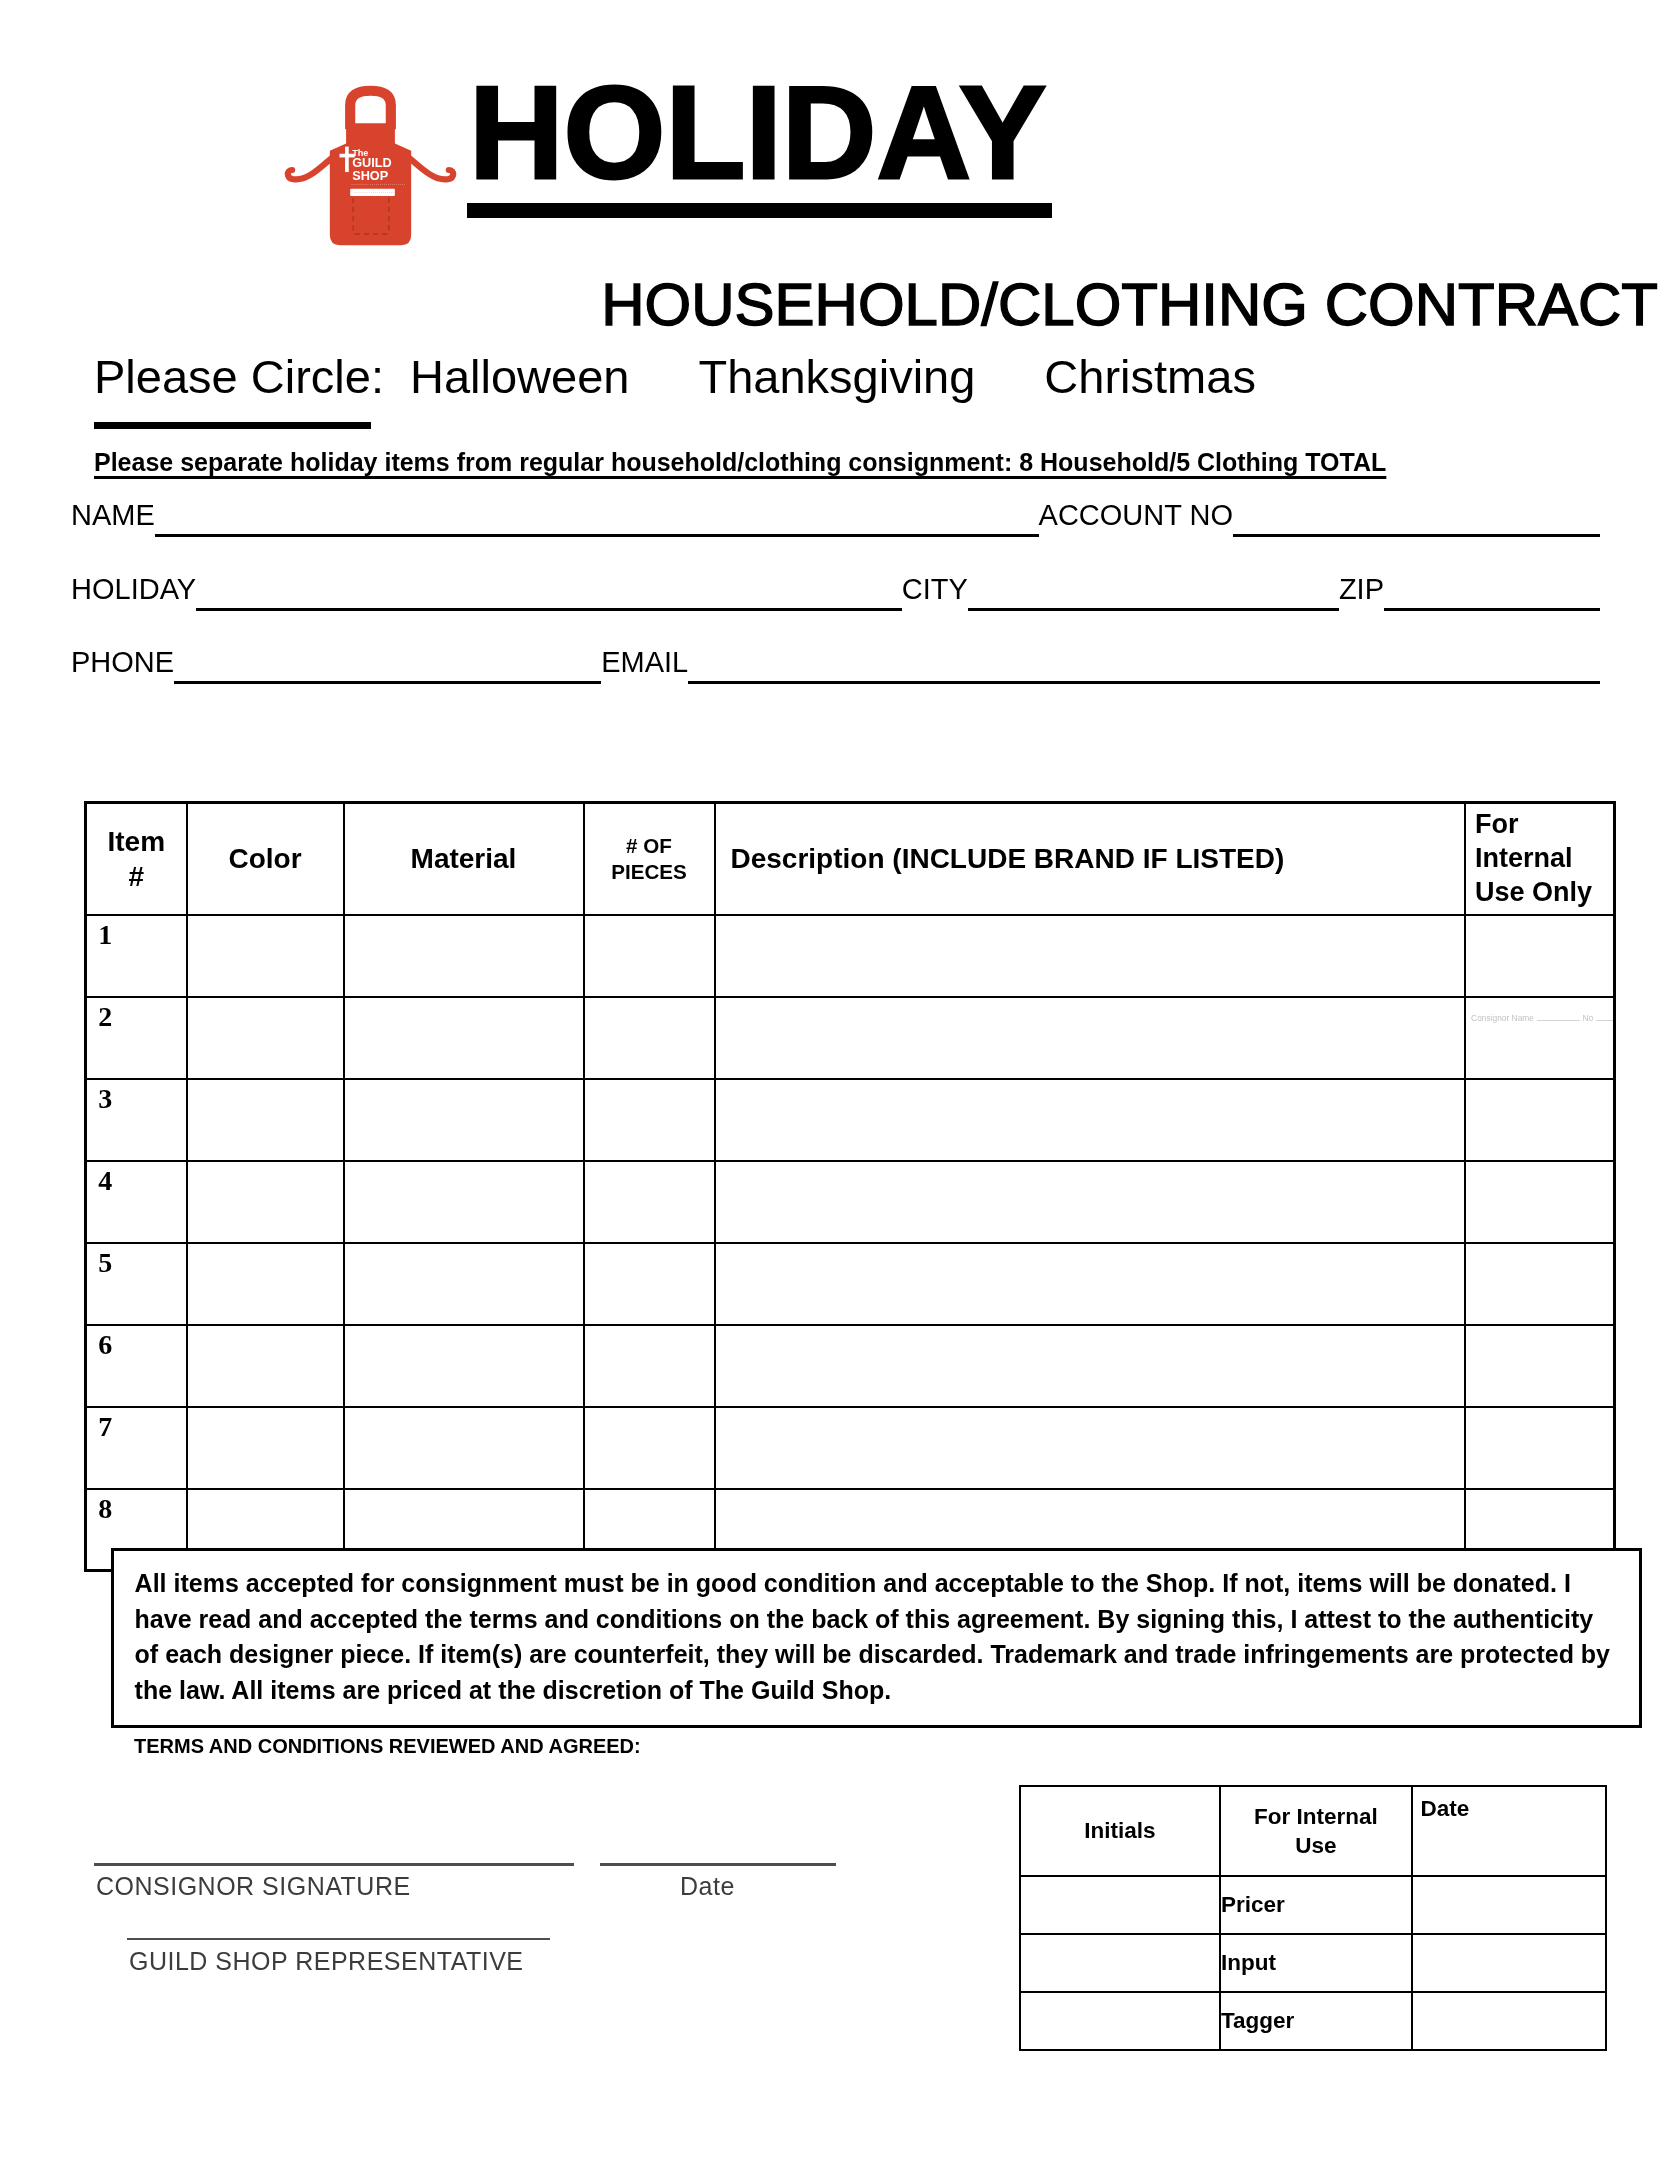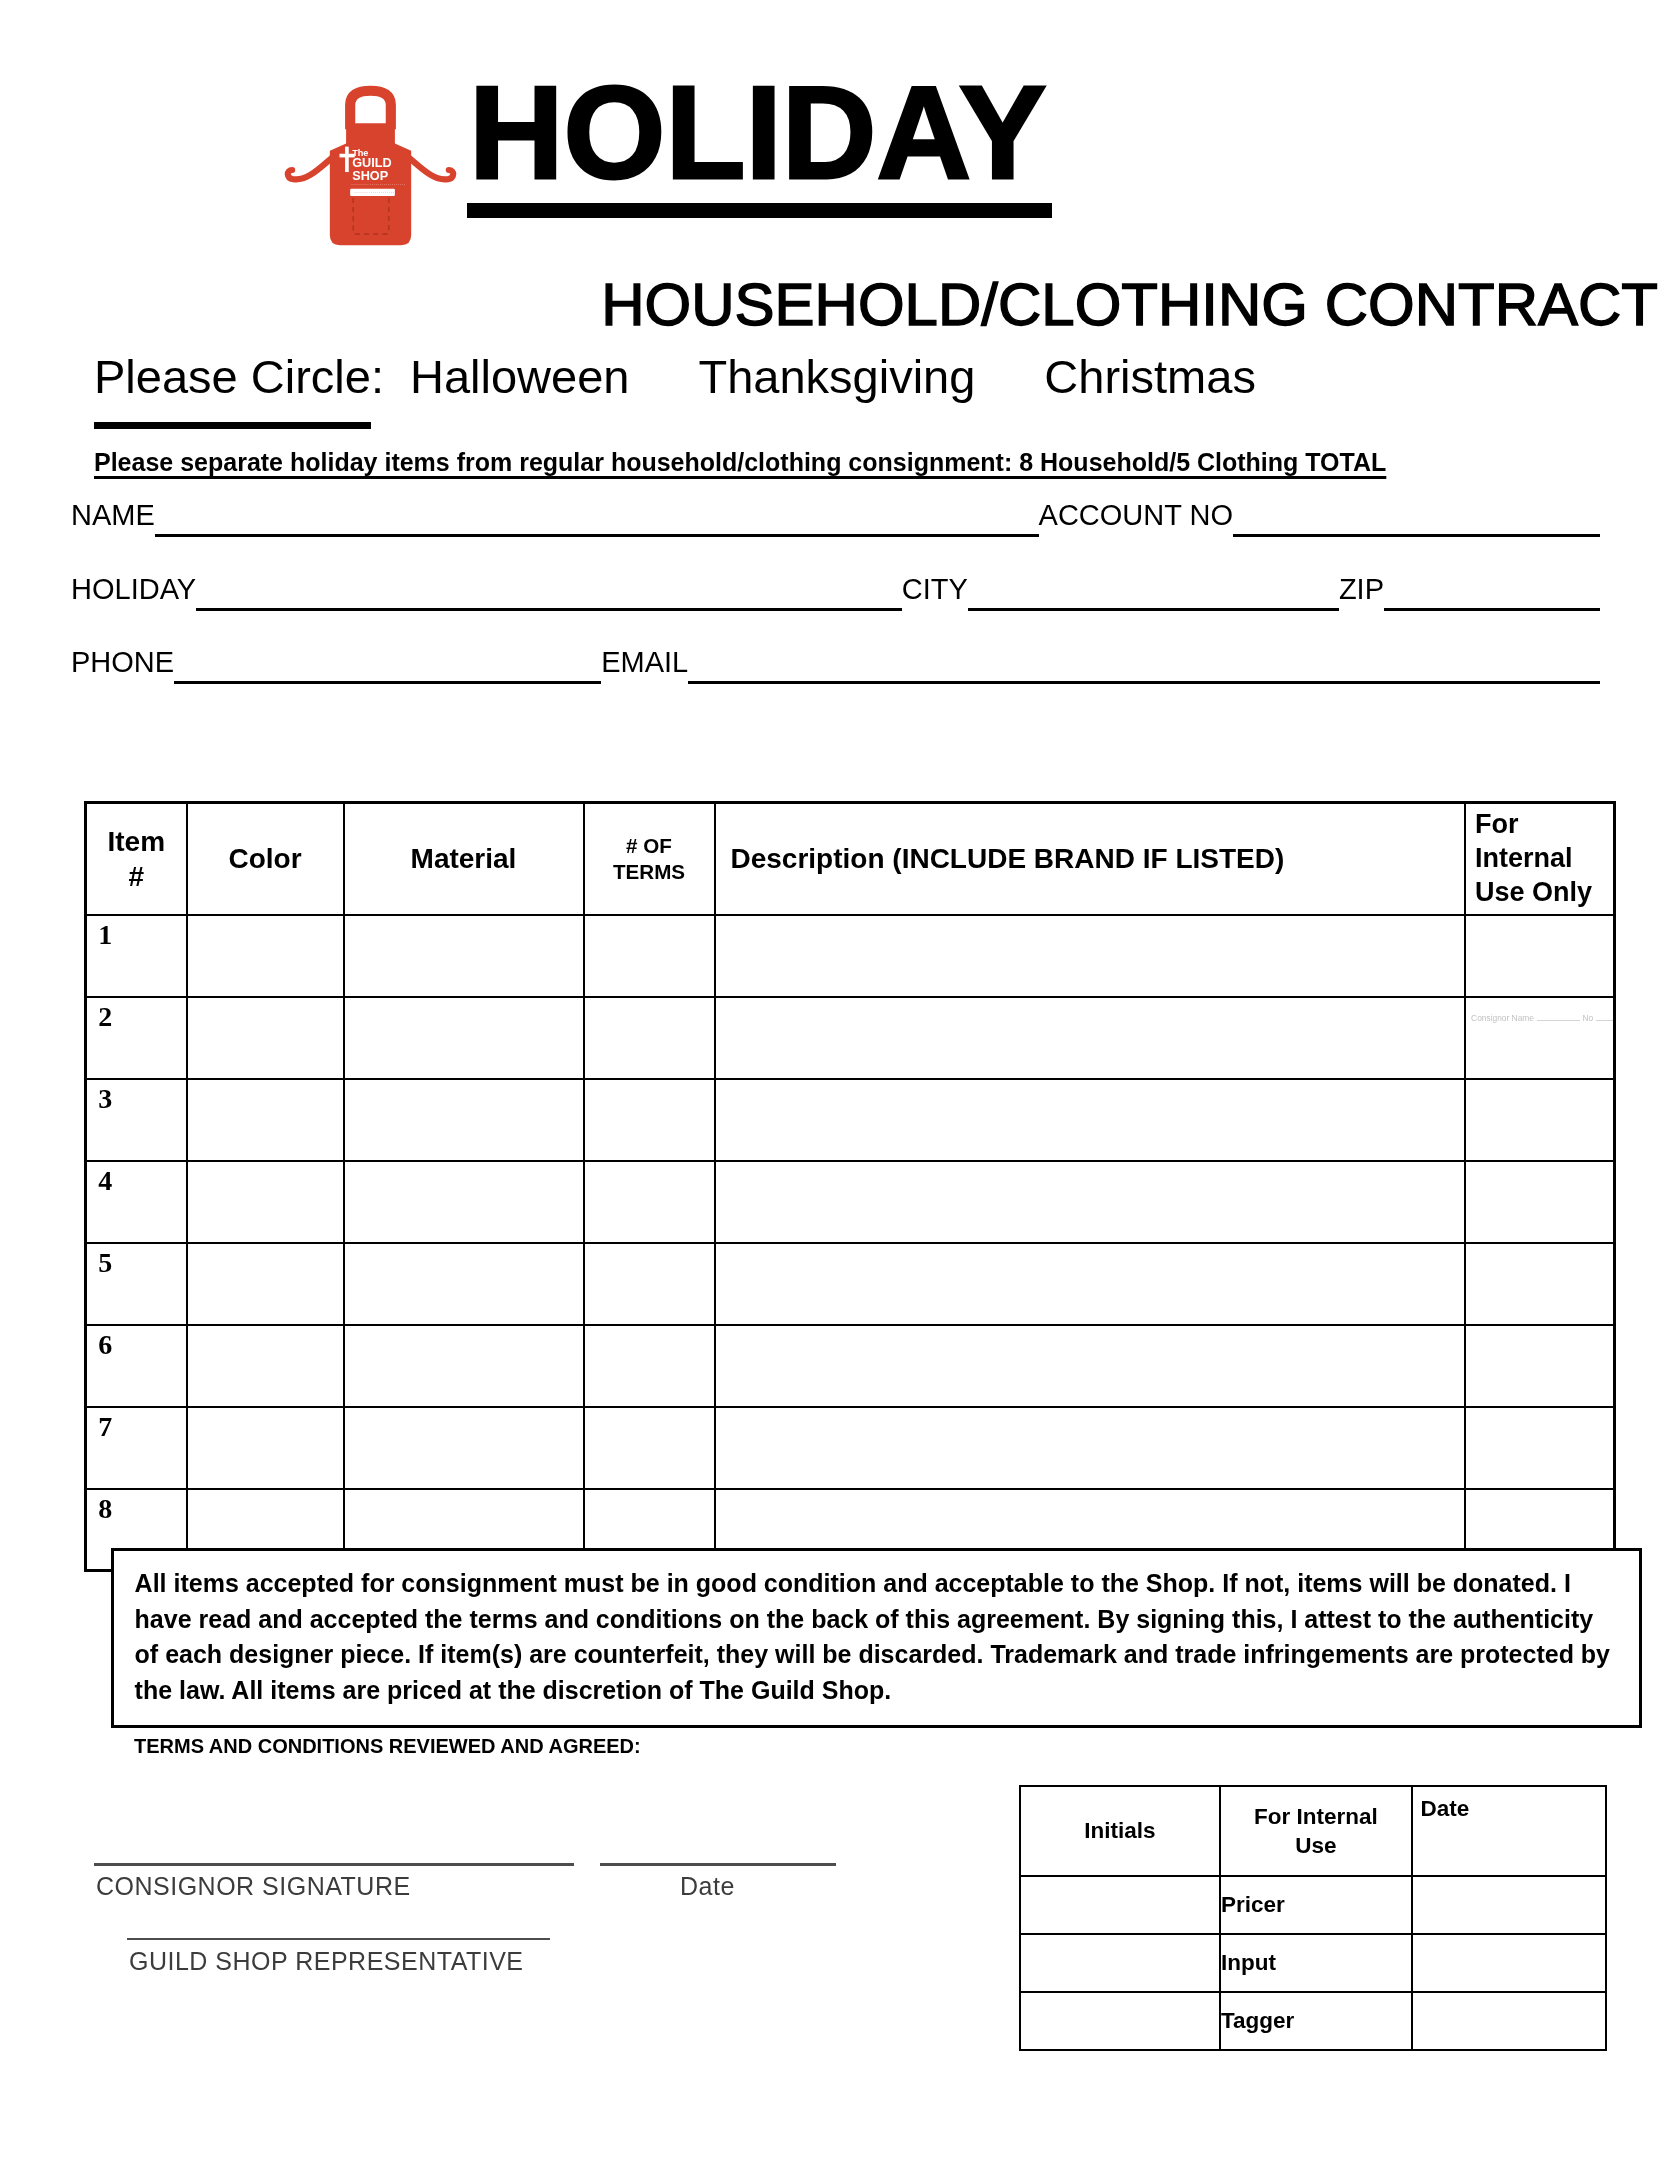--- a/index.html
+++ b/index.html
@@ -206,21 +206,21 @@
         <col style="width:750px">
         <col style="width:150px">
     </colgroup>
     <thead>
       <tr>
         <th class="pre">Item
 #</th>
         <th>Color</th>
         <th>Material</th>
         <th class="pre h-pieces"># OF
-TERMS</th>
+PIECES</th>
         <th class="h-desc">Description (INCLUDE BRAND IF LISTED)</th>
         <th class="pre h-internal">For
 Internal
 Use Only</th>
       </tr>
     </thead>
     <tbody>
       <tr>
         <td class="num">1</td>
         <td></td>

